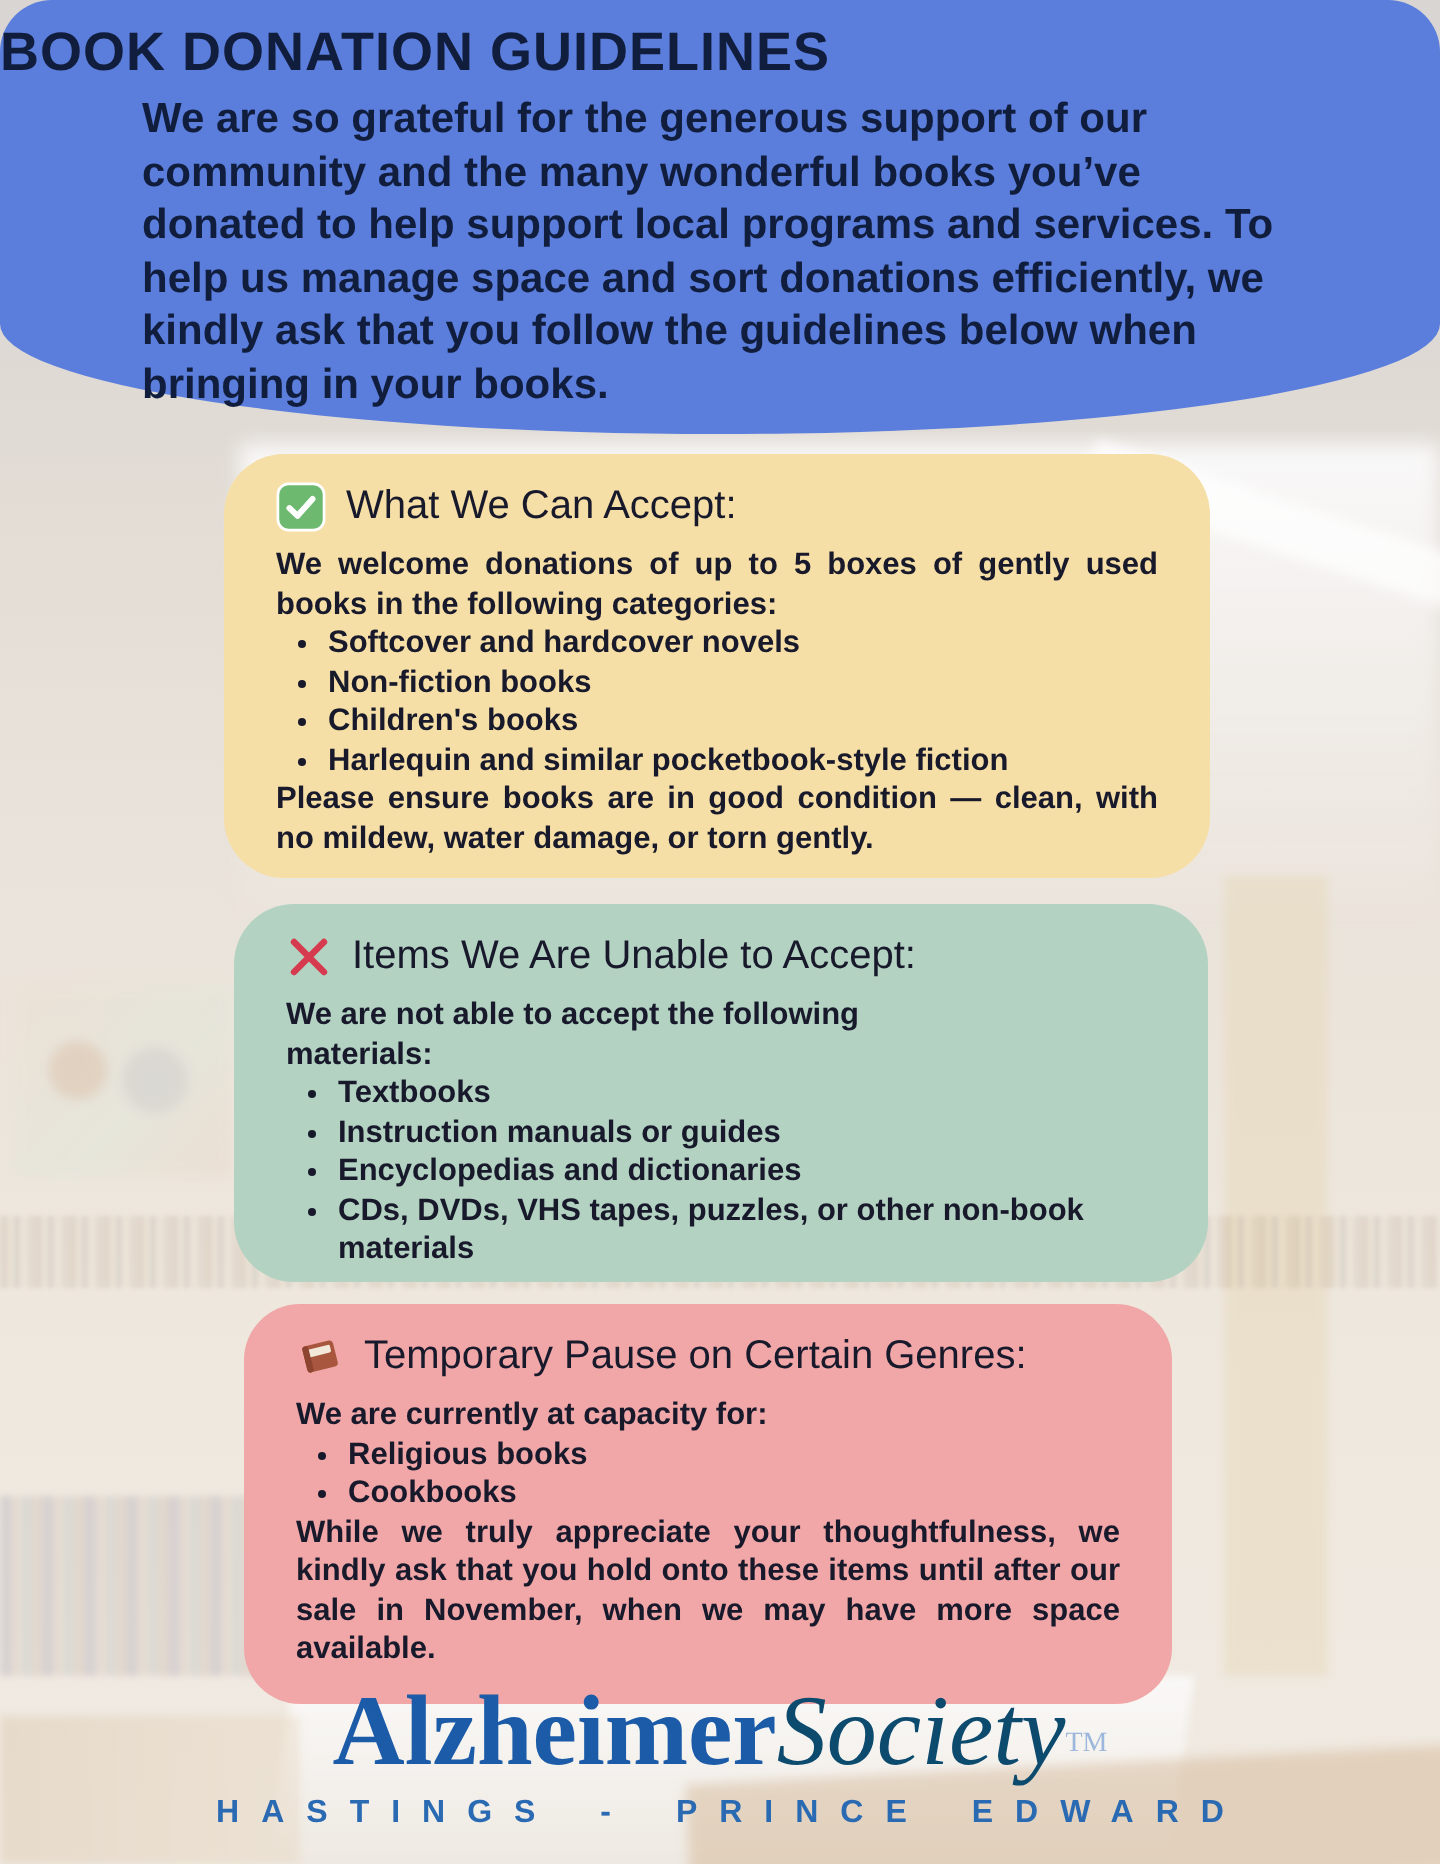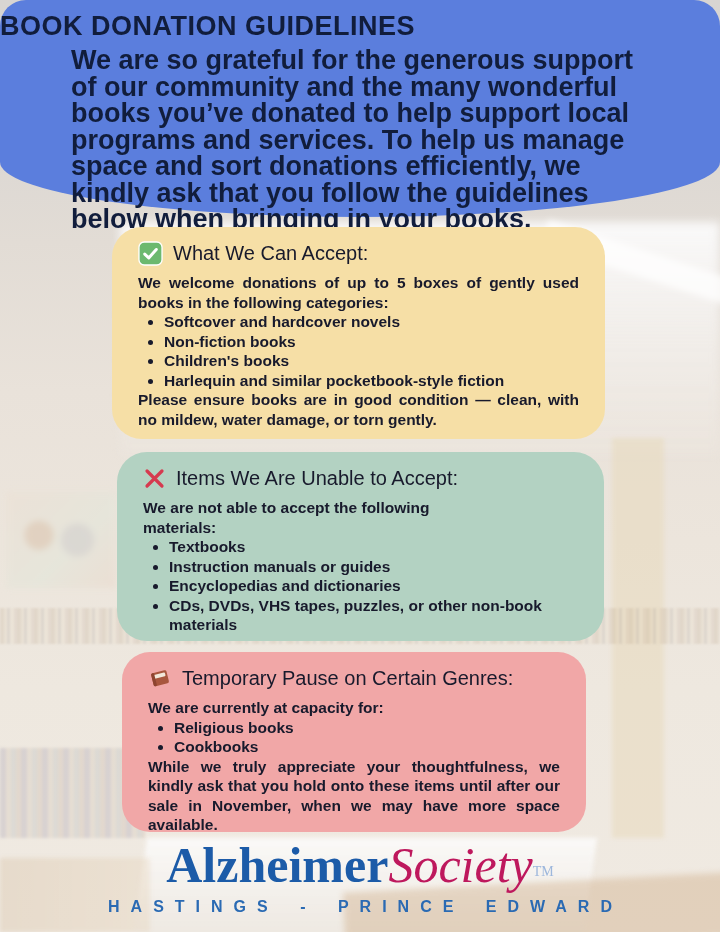--- a/index.html
+++ b/index.html
@@ -83,33 +83,33 @@
     border-bottom-left-radius: 50% 55px; border-bottom-right-radius: 50% 55px;
     color: #111d3c;
     text-align: left;
   }
   .header h1 {
     margin: 0; padding-top: 11px;
     font-size: 27px; font-weight: 700; letter-spacing: 0.5px;
   }
   .header p {
     margin: 5px auto 0; width: 578px;
-    font-size: 27px; line-height: 26.5px; font-weight: 600;
+    font-size: 21px; line-height: 26.5px; font-weight: 600;
   }
 
   
   .card {
     position: absolute; box-sizing: border-box;
     border-radius: 30px;
     color: #181a2c;
     padding: 13px 26px 10px 26px;
   }
   .card-accept { left: 112px; top: 227px; width: 493px; height: 212px; background: #f6dfa6; }
   .card-unable { left: 117px; top: 452px; width: 487px; height: 189px; background: #b3d2c2; }
-  .card-pause  { left: 122px; top: 652px; width: 464px; height: 180px; background: #f1a7a7; border-radius: 28px; }
+  .card-pause  { left: 122px; top: 652px; width: 464px; height: 200px; background: #f1a7a7; border-radius: 28px; }
 
   .card-heading {
     display: flex; align-items: center; gap: 10px;
     font-size: 20px; font-weight: 400; line-height: 26px;
     margin-bottom: 7px;
   }
   .card-heading .icon { display: inline-flex; flex: 0 0 auto; }
   .card p {
     margin: 0; font-size: 15.5px; font-weight: 700; line-height: 19.5px;
   }
@@ -126,21 +126,21 @@
   .brand {
     position: absolute; left: 0; top: 836px; width: 720px;
     text-align: center; white-space: nowrap;
   }
   .brand-primary {
     font-family: "Liberation Serif", serif;
     font-weight: 700; font-size: 50px; color: #1c5ba8;
   }
   .brand-secondary {
     font-family: "Liberation Serif", serif;
-    font-style: italic; font-size: 50px; color: #be185d;
+    font-style: italic; font-size: 50px; color: #0c4a6e;
   }
   .brand .tm {
     font-family: Liberation Serif, serif;
     font-size: 14px; color: #9db7dc; vertical-align: super;
   }
   .region {
     position: absolute; left: 0; top: 898px; width: 720px;
     text-align: center;
     font-size: 16px; font-weight: 600;
     letter-spacing: 11px; word-spacing: 6px;

